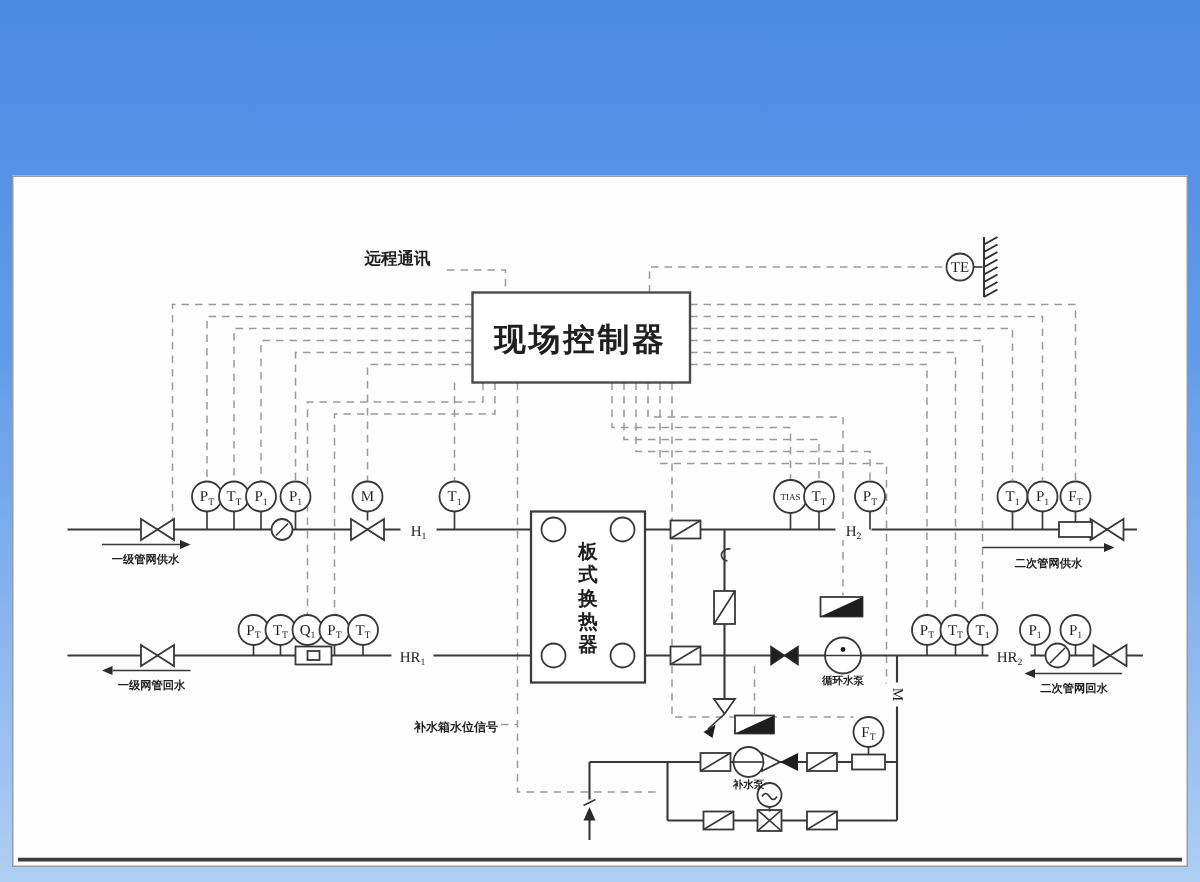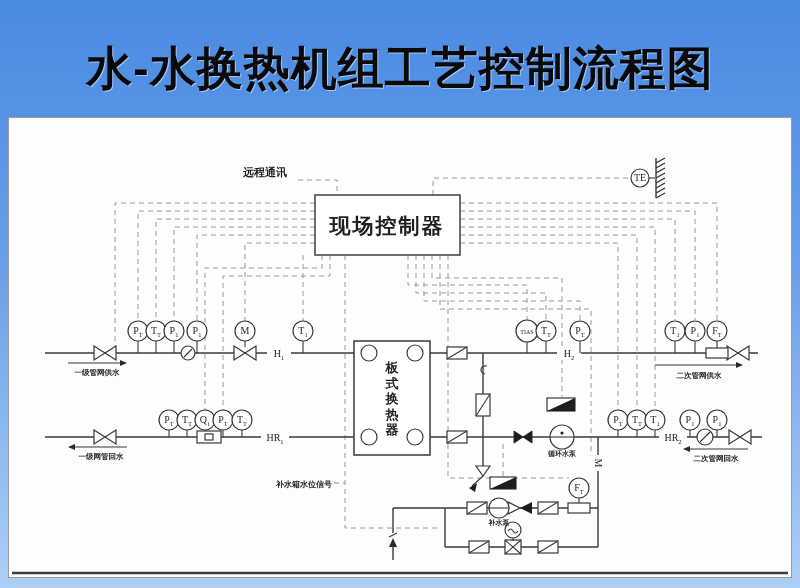--- a/index.html
+++ b/index.html
@@ -34,21 +34,20 @@
   .sym{stroke:#383838;stroke-width:1.2;fill:#ffffff;}
   .symf{stroke:#2a2a2a;stroke-width:1;fill:#1e1e1e;}
   .lbl{font-size:7.5px;text-anchor:middle;}
   .htag{font-size:10px;text-anchor:middle;}
   .vtext{font-size:13px;font-weight:700;text-anchor:middle;}
 </style>
 </head>
 <body>
 
 <div class="slide">
-  <div class="title">水-水换热机组工艺控制流程图</div>
   <div class="panel"></div>
 
   <svg class="diagram" width="800" height="588" viewBox="0 0 800 588">
 
     <g>
       <polyline class="dash" points="298,180 337,180 337,195"></polyline>
       <polyline class="dash" points="433,195 433,178 631,178"></polyline>
       <polyline class="dash" points="315,203 115,203 115,347"></polyline>
       <polyline class="dash" points="315,211 138,211 138,321"></polyline>
       <polyline class="dash" points="315,219 156,219 156,321"></polyline>

